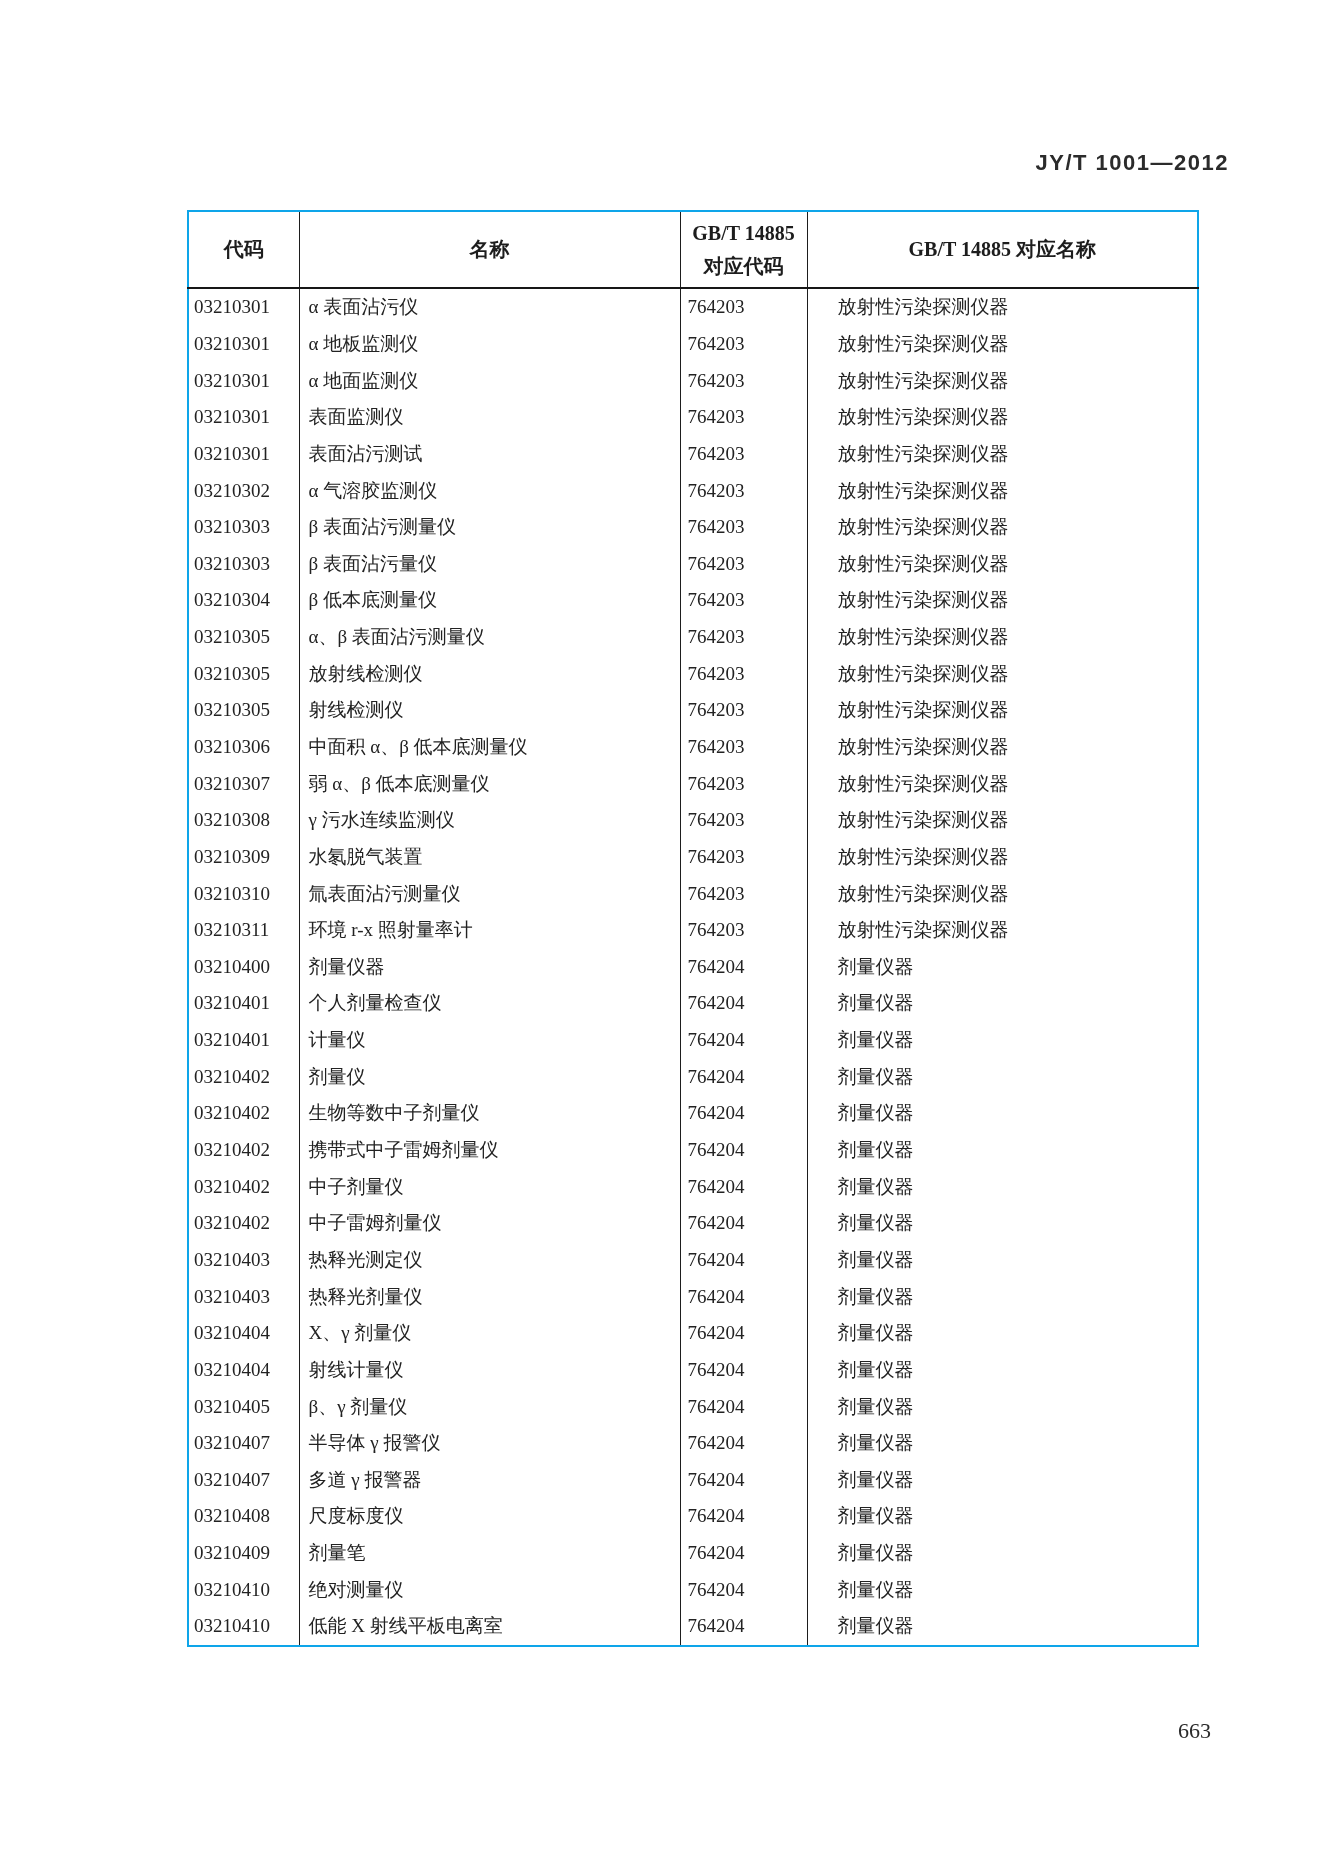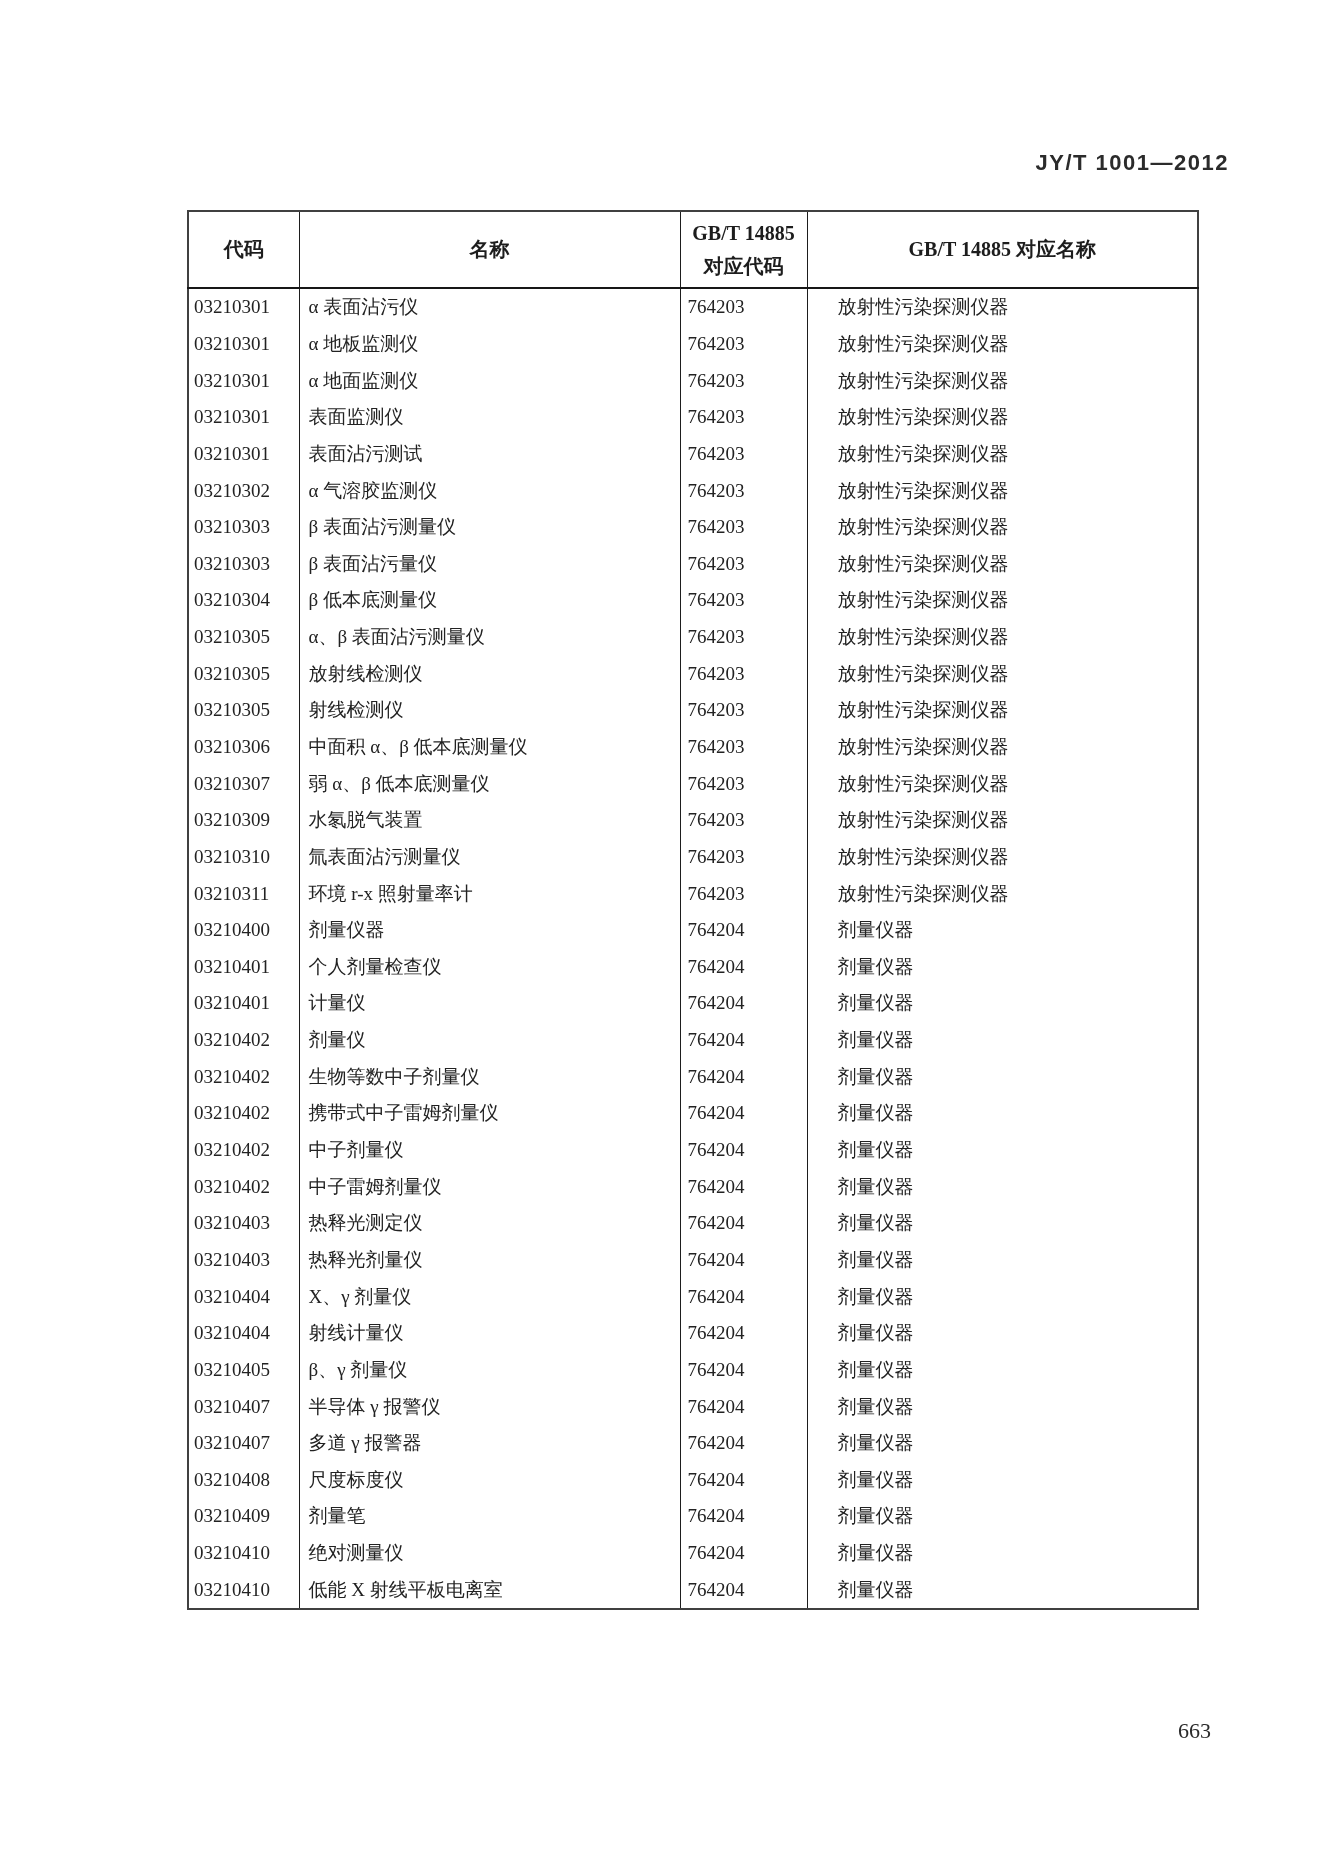--- a/index.html
+++ b/index.html
@@ -28,21 +28,21 @@
     color: #2b2b2b;
     white-space: nowrap;
   }
   table.doc-table {
     position: absolute;
     left: 155px;
     top: 210px;
     width: 1010px;
     border-collapse: collapse;
     table-layout: fixed;
-    border: 2px solid #404040;
+    border: 2px solid #0ea5e9;
   }
   .doc-table col.c1 { width: 111px; }
   .doc-table col.c2 { width: 381px; }
   .doc-table col.c3 { width: 127px; }
   .doc-table col.c4 { width: 391px; }
   .doc-table th {
     height: 75px;
     font-size: 20px;
     font-weight: bold;
     text-align: center;
@@ -183,20 +183,26 @@
           <td class="col-gbtcode">764203</td>
           <td class="col-gbtname">放射性污染探测仪器</td>
         </tr>
         <tr>
           <td class="col-code">03210307</td>
           <td class="col-name">弱 α、β 低本底测量仪</td>
           <td class="col-gbtcode">764203</td>
           <td class="col-gbtname">放射性污染探测仪器</td>
         </tr>
         <tr>
+          <td class="col-code">03210308</td>
+          <td class="col-name">γ 污水连续监测仪</td>
+          <td class="col-gbtcode">764203</td>
+          <td class="col-gbtname">放射性污染探测仪器</td>
+        </tr>
+        <tr>
           <td class="col-code">03210309</td>
           <td class="col-name">水氡脱气装置</td>
           <td class="col-gbtcode">764203</td>
           <td class="col-gbtname">放射性污染探测仪器</td>
         </tr>
         <tr>
           <td class="col-code">03210310</td>
           <td class="col-name">氚表面沾污测量仪</td>
           <td class="col-gbtcode">764203</td>
           <td class="col-gbtname">放射性污染探测仪器</td>

